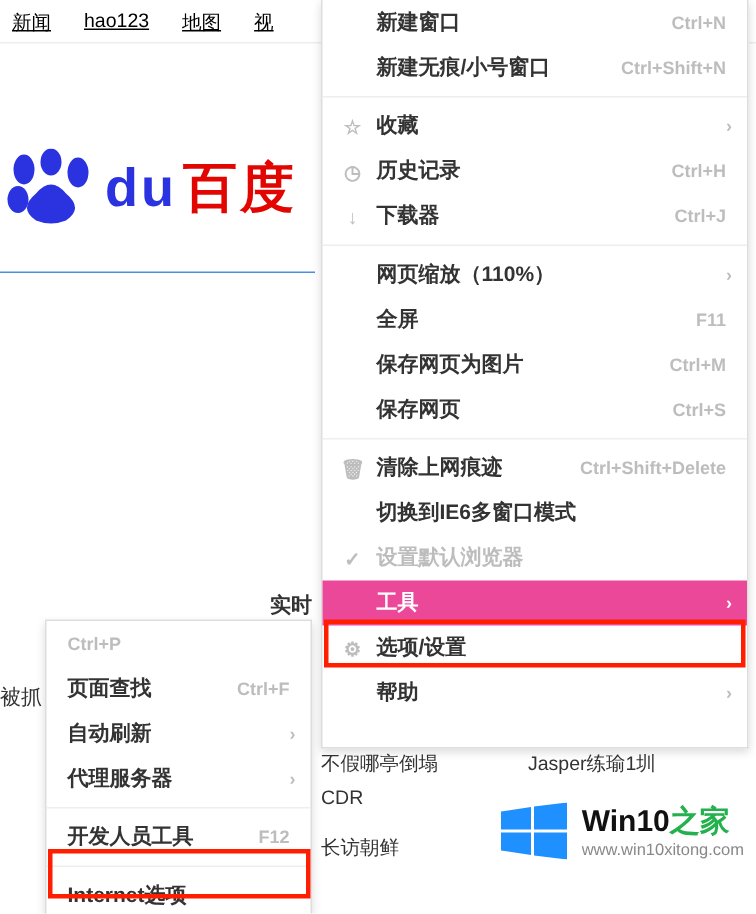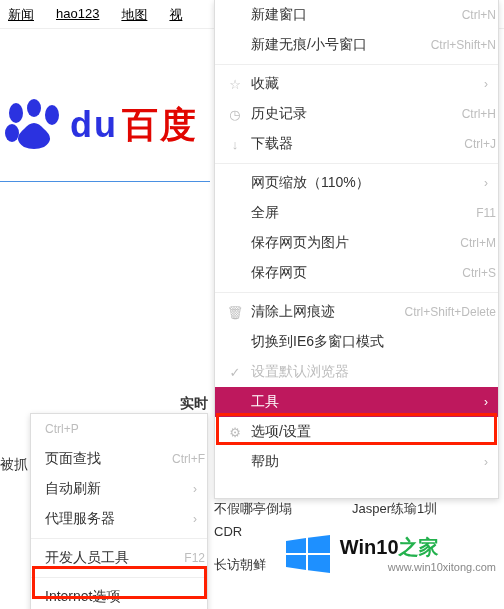--- a/index.html
+++ b/index.html
@@ -10,38 +10,38 @@
   .logo-row { display:flex; align-items:center; gap:6px; }
   .paw { width:60px; height:52px; }
   .brand-rest { font-size:36px; font-weight:700; color:#2b32e0; letter-spacing:2px; display:flex; align-items:center; }
   .brand-rest .du { color:#2b32e0; }
   .brand-cn { color:#e10601; font-weight:700; margin-left:4px; }
   .realtime { position:absolute; left:180px; top:395px; font-weight:700; font-size:14px; }
   .caught { position:absolute; left:0; top:456px; font-size:14px;font-family:Liberation Serif, serif; }
   .menu { position:absolute; background:#fff; border:1px solid #ddd; box-shadow:0 2px 6px rgba(0,0,0,.15); }
   .main-menu { left:214px; top:0; width:285px; height:499px; border-top:none; }
   .sub-menu { left:30px; top:413px; width:178px; }
-  .mi { display:flex; align-items:center; height:30px; padding:0 2px 0 36px; position:relative; color:#333; cursor:default; }
+  .mi { display:flex; align-items:center; height:30px; padding:0 14px 0 36px; position:relative; color:#333; cursor:default;font-weight:bold; }
   .mi .label { flex:1; white-space:nowrap; }
   .mi .sc { color:#bdbdbd; font-size:12px; }
   .mi .arrow { position:absolute; right:10px; color:#bdbdbd; font-size:12px; }
   .mi .ico { position:absolute; left:12px; width:16px; text-align:center; color:#bdbdbd; font-size:13px; }
   .mi.disabled { color:#bdbdbd; }
-  .mi.hl { background:#be185d; color:#fff; }
+  .mi.hl { background:#ec4899; color:#fff; }
   .mi.hl .arrow { color:#fff; }
   .sep { height:1px; background:#eee; margin:4px 0; }
   .redbox { position:absolute; border:3px solid #ff1f00; pointer-events:none; }
   .redbox.tools { left:216px; top:413px; width:281px; height:32px; }
   .redbox.inet { left:32px; top:566px; width:175px; height:33px; }
   .watermark { position:absolute; right:8px; bottom:36px; display:flex; align-items:center; gap:8px; }
   .winlogo { width:48px; height:38px; }
   .wm-text { text-align:left; }
   .wm-text .big { font-size:20px; font-weight:700; color:#111; }
   .wm-text .big .zhi { color:#23b14d; }
-  .wm-text .url { font-size:11px; color:#888;margin-left:48px; }
+  .wm-text .url { font-size:11px; color:#888; }
   .bg-snippet { position:absolute; left:214px; top:500px; font-size:13px; color:#333; white-space:nowrap; }
   .bg-snippet2 { position:absolute; left:352px; top:500px; font-size:13px; color:#333; white-space:nowrap;text-align:center; }
   .bg-snippet3 { position:absolute; left:214px; top:524px; font-size:13px; color:#333; }
   .bg-snippet4 { position:absolute; left:214px; top:556px; font-size:13px; color:#333; }
 </style>
 </head>
 <body>
 
 <div class="topnav">
   <a>新闻</a>

